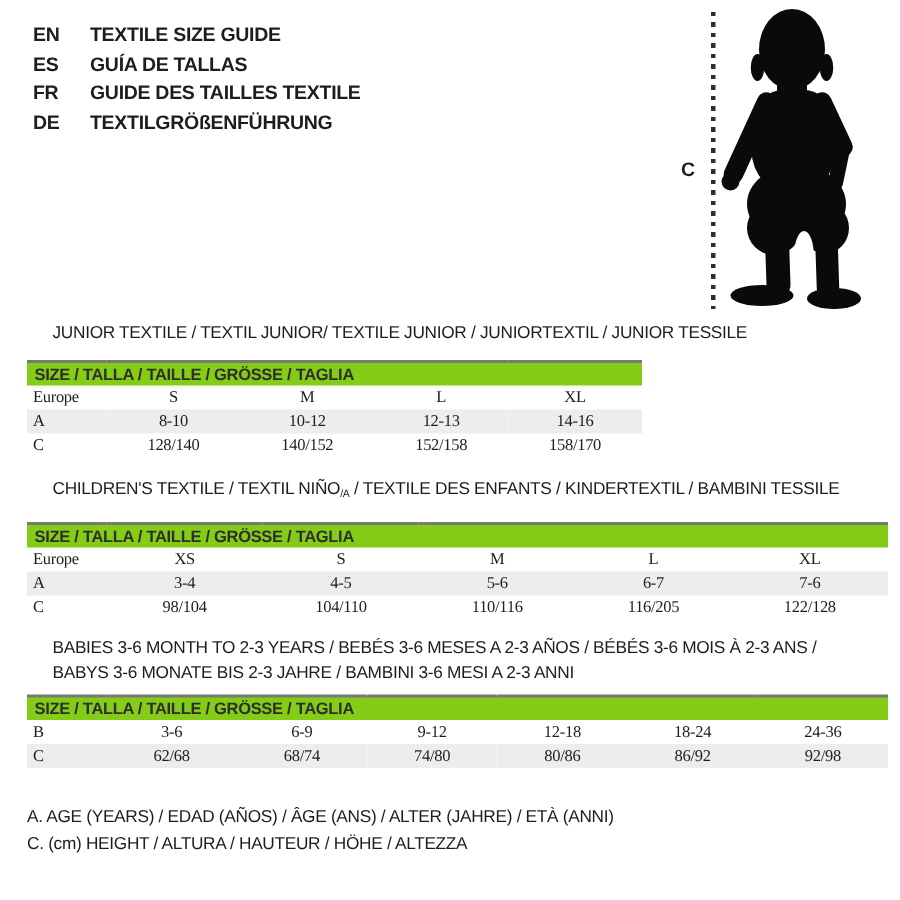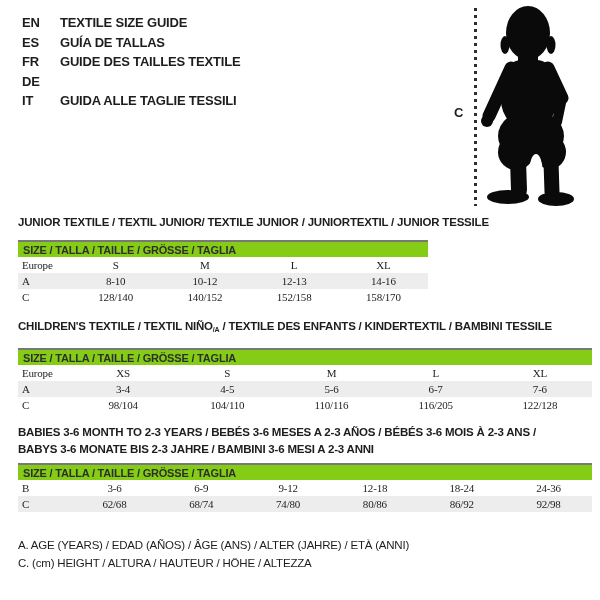--- a/index.html
+++ b/index.html
@@ -15,21 +15,21 @@
   .lang-row{display:flex;align-items:center;}
   .lang-code{width:38px;}
 
   
   .figure-wrap{left:470px;top:0;width:130px;height:215px;}
   .dotted-line{left:474px;top:8px;width:2.5px;height:198px;
     background:repeating-linear-gradient(to bottom,#2e2e2e 0 3px,transparent 3px 7px);}
   .figure-c{left:454px;top:105px;font-size:13px;font-weight:bold;}
 
   
-  .tbl-title{left:18px;font-size:11.5px;font-weight:bold;letter-spacing:-0.2px;white-space:nowrap;}
+  .tbl-title{left:35px;font-size:11.5px;font-weight:normal;letter-spacing:-0.2px;white-space:nowrap;}
   .subsc{font-size:7px;vertical-align:-2px;}
 
   
   table.sizes{position:absolute;left:18px;border-collapse:collapse;table-layout:fixed;
     font-size:11px;letter-spacing:-0.2px;}
   table.t-narrow{width:410px;}
   table.t-wide{width:574px;}
   col.c-label{width:53px;}
   table.sizes th{
     background:#84cc16;border-top:2px solid #787878;height:15px;
@@ -52,24 +52,21 @@
   <div class="lang-row">
     <span class="lang-code">ES</span>
     <span>GUÍA DE TALLAS</span>
   </div>
   <div class="lang-row">
     <span class="lang-code">FR</span>
     <span>GUIDE DES TAILLES TEXTILE</span>
   </div>
   <div class="lang-row">
     <span class="lang-code">DE</span>
-  </div>
-  <div class="lang-row">
-    <span class="lang-code">IT</span>
-    <span>GUIDA ALLE TAGLIE TESSILI</span>
+    <span>TEXTILGRÖßENFÜHRUNG</span>
   </div>
 </div>
 
 <div class="abs dotted-line"></div>
 <div class="abs figure-c">C</div>
 
 <div class="abs figure-wrap">
   <svg width="130" height="215" viewBox="0 0 130 215" xmlns="http://www.w3.org/2000/svg">
     <g fill="#0a0a0a" stroke="none">
       <ellipse cx="58" cy="33" rx="22" ry="27"></ellipse>

